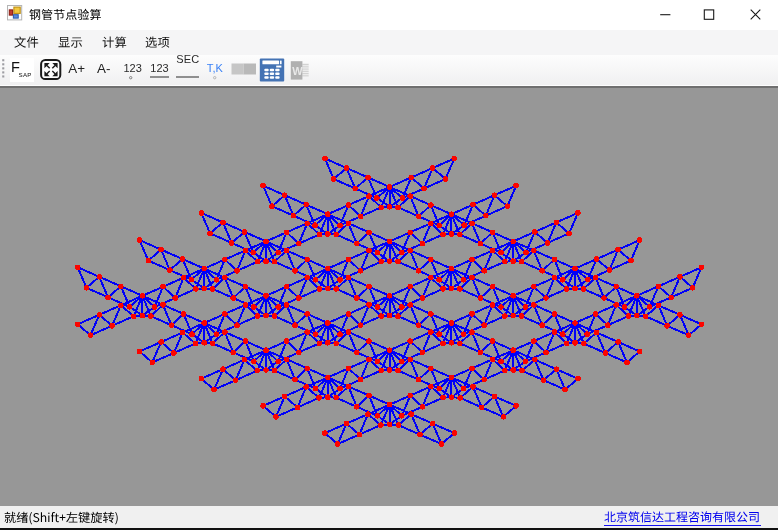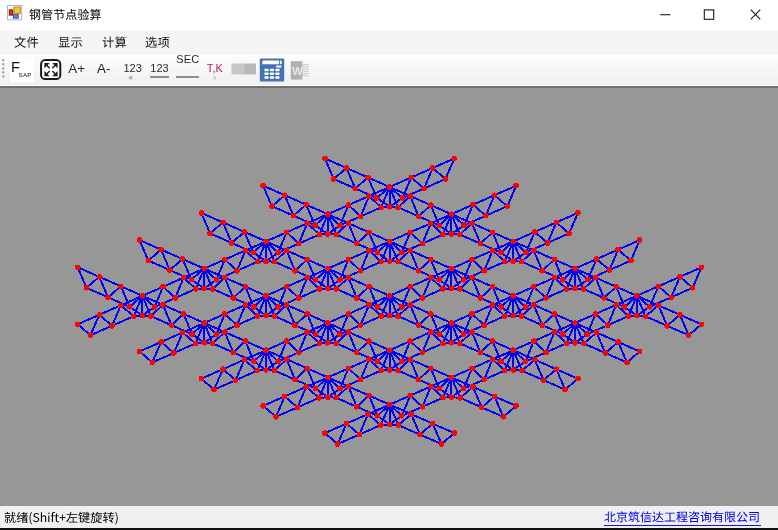--- a/index.html
+++ b/index.html
@@ -6,21 +6,21 @@
 .abs{position:absolute}
 #titlebar{left:0;top:0;width:778px;height:30px;background:#fff}
 #menubar{left:0;top:30px;width:778px;height:25px;background:#f5f5f6}
 #toolbar{left:0;top:55px;width:778px;height:30px;background:linear-gradient(#fdfdfd,#f0f0f1);border-bottom:1.4px solid #fdfdfd}
 #tbline{left:0;top:86.4px;width:778px;height:1.8px;background:#6f6f6f}
 #canvas{left:0;top:88.2px;width:778px;height:417.8px;background:#979797}
 #status{left:0;top:506px;width:778px;height:22px;background:#f0f0f0}
 #bstrip{left:0;top:528px;width:778px;height:2px;background:#101010}
 .tbtxt{font-size:11px;color:#2a2a2a;letter-spacing:0.1px}
 .tbbig{font-size:13.4px;color:#222}
-.dis{color:#be185d}
+.dis{color:#3b82f6}
 </style></head><body>
 <div class="abs" id="titlebar"></div>
 <svg class="abs" style="left:7px;top:5px" width="16" height="16" viewBox="0 0 16 16">
 <rect x="0.5" y="0.5" width="14.2" height="14.4" fill="#fcfcfc" stroke="#b4b4b4" stroke-width="1"></rect>
 <rect x="6.9" y="2.1" width="6.3" height="6.3" fill="#f3c73d" stroke="#bd8f13" stroke-width="1.1"></rect>
 <rect x="2.3" y="4.9" width="3.3" height="5.2" fill="#c23a2e" stroke="#8e1f16" stroke-width="1.1"></rect>
 <rect x="6.4" y="9.7" width="4.8" height="3.4" fill="#5b8ade" stroke="#2f5fae" stroke-width="1.1"></rect>
 </svg>
 <svg class="abs" style="left:29px;top:8px" width="90" height="14" viewBox="0 0 90 14">
     <path d="M2.1 1.0C1.7 2.1 1.1 3.2 0.4 3.9C0.5 4.1 0.8 4.5 0.9 4.7C1.3 4.3 1.7 3.7 2.0 3.2H4.8V2.3H2.4C2.6 1.9 2.8 1.6 2.9 1.2ZM2.3 11.9C2.5 11.7 2.8 11.5 4.8 10.5C4.8 10.3 4.7 9.9 4.7 9.7L3.3 10.4V7.7H4.9V6.9H3.3V5.3H4.6V4.4H1.3V5.3H2.4V6.9H0.7V7.7H2.4V10.3C2.4 10.8 2.1 11.0 1.9 11.1C2.1 11.3 2.3 11.7 2.3 11.9ZM5.2 1.6V11.9H6.0V2.4H10.3V10.8C10.3 10.9 10.2 11.0 10.1 11.0C9.9 11.0 9.3 11.0 8.7 11.0C8.8 11.2 9.0 11.6 9.0 11.8C9.9 11.8 10.4 11.8 10.7 11.6C11.0 11.5 11.1 11.3 11.1 10.8V1.6ZM9.0 2.8C8.8 3.8 8.5 4.7 8.2 5.7C7.8 4.9 7.3 4.2 6.9 3.5L6.3 3.9C6.8 4.7 7.3 5.7 7.8 6.6C7.3 8.0 6.7 9.1 6.1 10.1C6.3 10.2 6.6 10.4 6.7 10.5C7.3 9.7 7.8 8.7 8.3 7.5C8.7 8.4 9.0 9.2 9.2 9.8L9.9 9.5C9.6 8.7 9.2 7.6 8.6 6.6C9.1 5.4 9.4 4.2 9.8 2.9Z M14.6 5.7V12.0H15.5V11.6H21.4V11.9H22.2V9.0H15.5V8.2H21.6V5.7ZM21.4 10.9H15.5V9.7H21.4ZM17.4 3.5C17.5 3.8 17.6 4.0 17.8 4.3H13.3V6.3H14.2V5.0H22.2V6.3H23.1V4.3H18.7C18.6 4.0 18.4 3.6 18.2 3.4ZM15.5 6.4H20.7V7.5H15.5ZM14.1 0.9C13.8 1.9 13.3 2.9 12.6 3.6C12.8 3.7 13.2 3.9 13.4 4.0C13.7 3.6 14.1 3.1 14.4 2.6H15.2C15.5 3.0 15.7 3.5 15.8 3.9L16.6 3.6C16.5 3.3 16.3 2.9 16.1 2.6H17.9V1.9H14.7C14.8 1.6 14.9 1.3 15.0 1.0ZM19.2 0.9C19.0 1.8 18.5 2.6 18.0 3.2C18.2 3.3 18.6 3.5 18.7 3.6C19.0 3.3 19.2 3.0 19.4 2.6H20.3C20.7 3.0 21.0 3.6 21.2 3.9L21.9 3.6C21.8 3.3 21.5 2.9 21.2 2.6H23.4V1.9H19.8C19.9 1.6 20.0 1.3 20.1 1.1Z M25.4 5.2V6.0H28.5V11.9H29.5V6.0H33.5V9.2C33.5 9.3 33.4 9.4 33.2 9.4C32.9 9.4 32.1 9.4 31.2 9.4C31.4 9.7 31.5 10.0 31.5 10.3C32.6 10.3 33.4 10.3 33.8 10.2C34.3 10.0 34.4 9.7 34.4 9.2V5.2ZM31.8 0.9V2.3H28.6V0.9H27.7V2.3H24.9V3.1H27.7V4.5H28.6V3.1H31.8V4.5H32.7V3.1H35.6V2.3H32.7V0.9Z M39.1 5.4H45.4V7.6H39.1ZM40.4 9.5C40.5 10.2 40.6 11.3 40.6 11.9L41.5 11.7C41.5 11.2 41.4 10.2 41.2 9.4ZM42.9 9.5C43.2 10.2 43.6 11.2 43.7 11.8L44.6 11.6C44.4 11.0 44.1 10.0 43.7 9.3ZM45.3 9.4C45.9 10.1 46.6 11.2 46.9 11.9L47.7 11.5C47.4 10.8 46.7 9.8 46.1 9.1ZM38.4 9.1C38.1 10.0 37.4 11.0 36.8 11.6L37.6 11.9C38.3 11.3 38.9 10.3 39.3 9.4ZM38.3 4.6V8.4H46.3V4.6H42.7V3.0H47.2V2.2H42.7V0.9H41.8V4.6Z M48.8 9.2 49.0 10.0C49.9 9.7 51.0 9.4 52.0 9.1L52.0 8.4C50.8 8.7 49.6 9.0 48.8 9.2ZM54.8 4.6V5.4H58.4V4.6ZM54.0 6.7C54.4 7.6 54.7 8.8 54.8 9.5L55.5 9.3C55.4 8.6 55.1 7.4 54.7 6.5ZM56.1 6.4C56.3 7.3 56.5 8.5 56.6 9.2L57.4 9.1C57.3 8.3 57.1 7.2 56.8 6.2ZM49.7 3.1C49.6 4.4 49.5 6.2 49.3 7.3H52.5C52.4 9.7 52.2 10.7 51.9 11.0C51.8 11.1 51.7 11.1 51.5 11.1C51.3 11.1 50.7 11.1 50.1 11.0C50.3 11.3 50.4 11.6 50.4 11.8C51.0 11.8 51.5 11.9 51.8 11.8C52.2 11.8 52.4 11.7 52.6 11.5C53.0 11.1 53.2 10.0 53.3 6.9C53.4 6.8 53.4 6.5 53.4 6.5L52.6 6.5H52.4C52.6 5.2 52.7 3.1 52.9 1.5H49.2V2.2H52.0C51.9 3.7 51.8 5.4 51.6 6.5H50.2C50.3 5.5 50.4 4.2 50.5 3.2ZM56.4 0.8C55.7 2.5 54.3 4.0 52.9 4.9C53.1 5.1 53.3 5.4 53.4 5.6C54.6 4.8 55.7 3.7 56.5 2.4C57.3 3.5 58.5 4.8 59.6 5.6C59.7 5.3 59.9 5.0 60.1 4.8C59.0 4.0 57.7 2.8 56.9 1.6L57.2 1.1ZM53.6 10.6V11.4H59.7V10.6H57.9C58.5 9.5 59.2 7.9 59.7 6.6L58.8 6.4C58.4 7.7 57.7 9.5 57.1 10.6Z M63.5 5.5H69.7V6.2H63.5ZM63.5 6.8H69.7V7.5H63.5ZM63.5 4.3H69.7V4.9H63.5ZM67.4 0.9C67.1 1.8 66.5 2.7 65.7 3.2C65.9 3.3 66.3 3.5 66.5 3.6H64.1L64.7 3.4C64.7 3.2 64.5 2.8 64.3 2.6H66.3V1.8H63.2C63.3 1.6 63.4 1.3 63.5 1.1L62.7 0.9C62.3 1.8 61.7 2.7 60.9 3.3C61.1 3.5 61.5 3.7 61.7 3.8C62.0 3.5 62.4 3.0 62.7 2.6H63.3C63.6 2.9 63.8 3.4 63.9 3.6H62.6V8.1H64.2V8.9L64.2 9.2H61.2V9.9H63.9C63.6 10.4 62.9 10.9 61.4 11.3C61.6 11.5 61.8 11.8 61.9 12.0C63.8 11.4 64.7 10.7 65.0 9.9H68.2V11.9H69.1V9.9H71.9V9.2H69.1V8.1H70.6V3.6H69.4L70.1 3.3C69.9 3.1 69.7 2.8 69.5 2.6H71.8V1.8H67.9C68.1 1.6 68.2 1.3 68.3 1.1ZM68.2 9.2H65.1L65.1 8.9V8.1H68.2ZM66.6 3.6C66.9 3.3 67.2 3.0 67.5 2.6H68.5C68.8 2.9 69.1 3.3 69.3 3.6Z" fill="#000000"></path>

